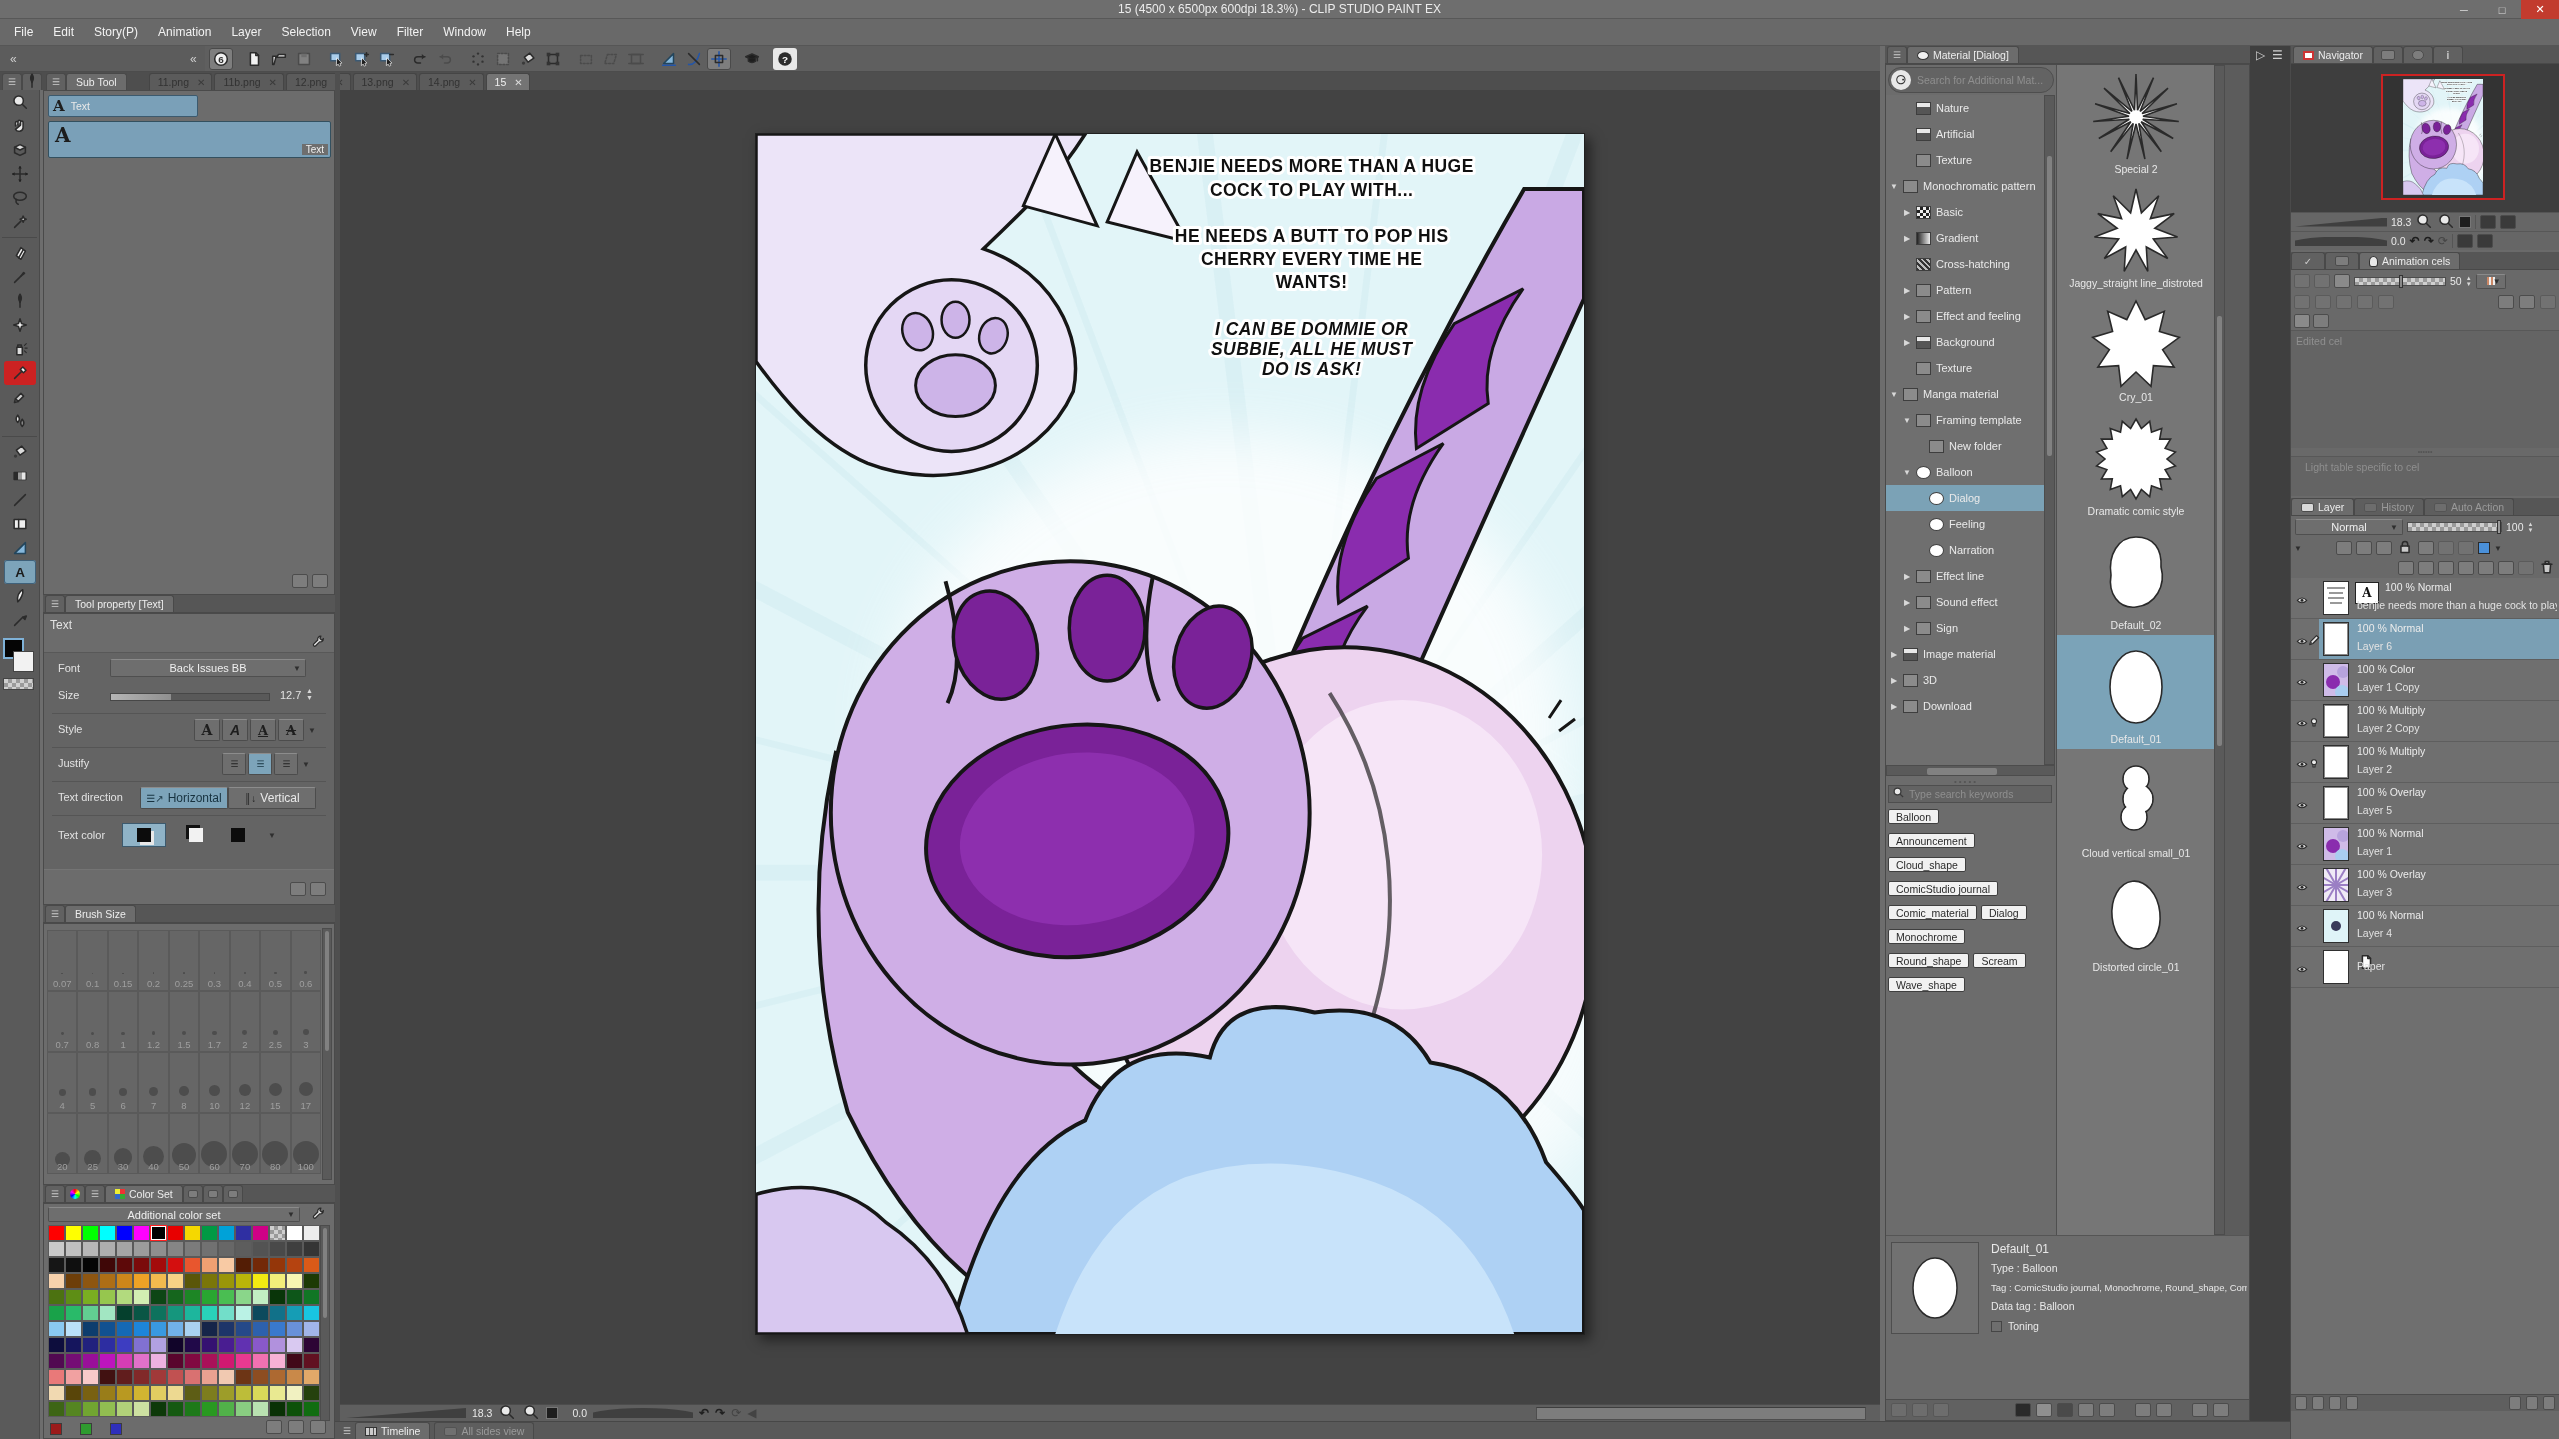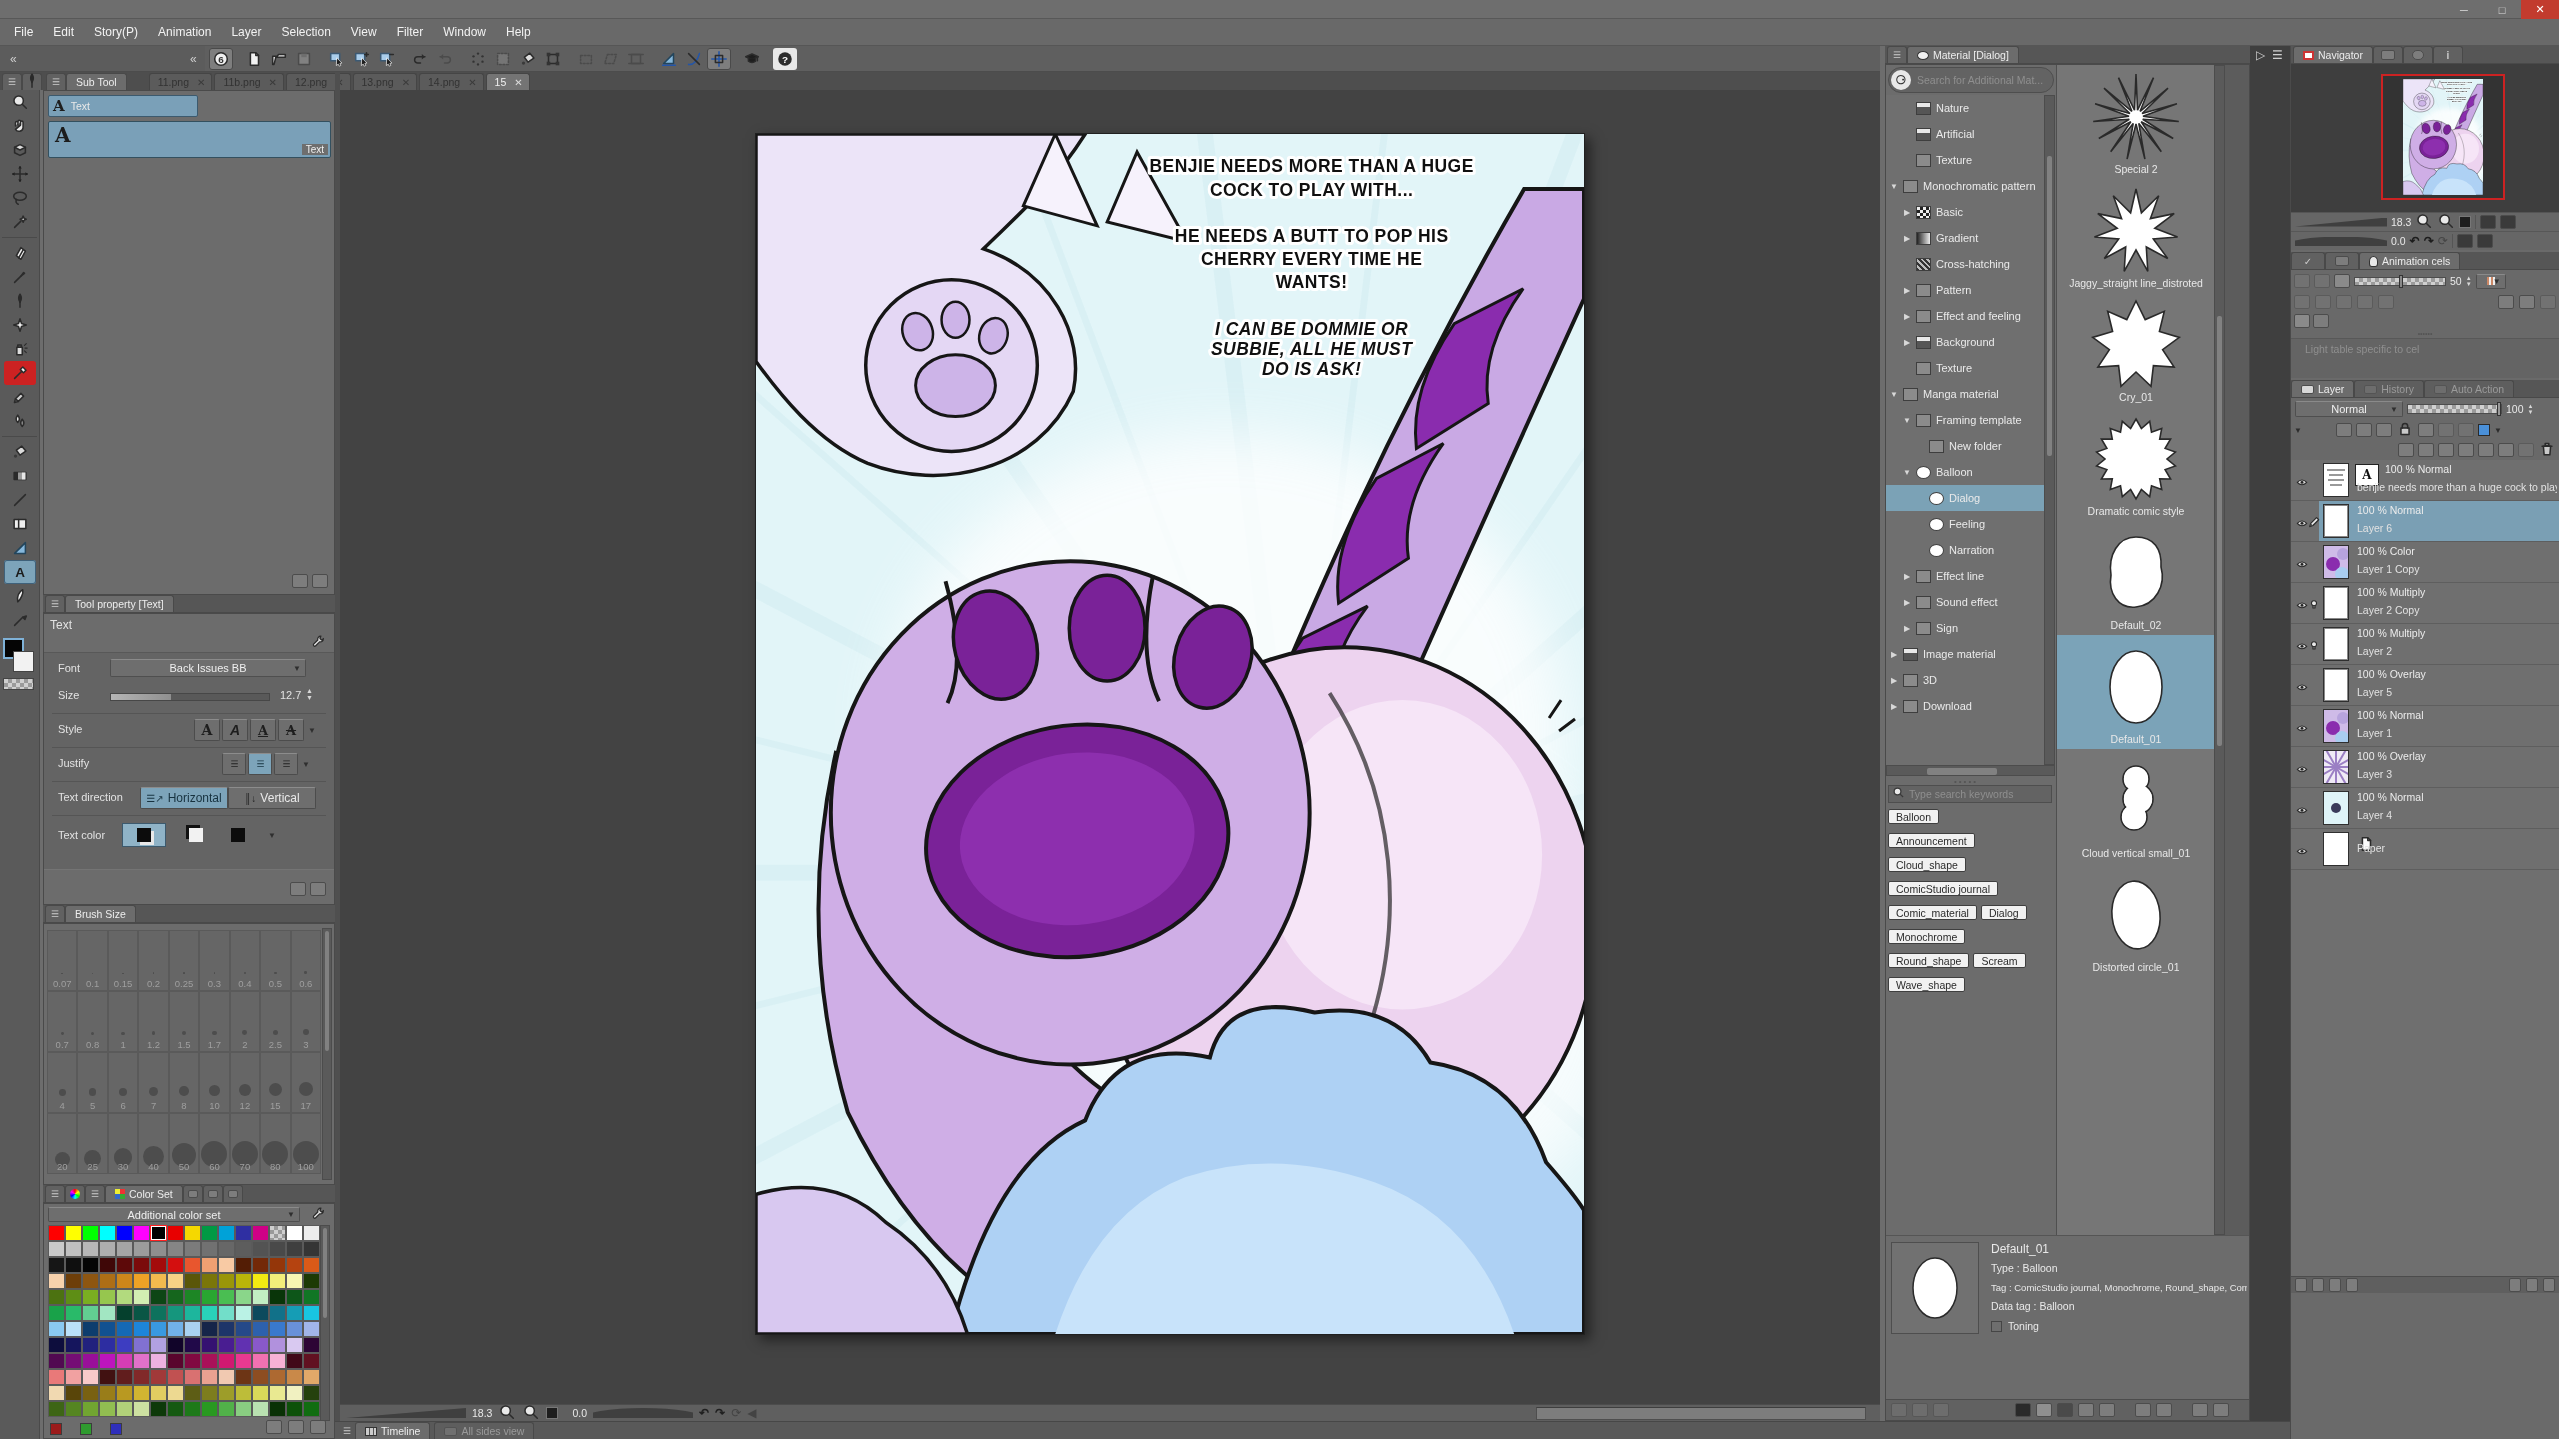--- a/index.html
+++ b/index.html
@@ -83,20 +83,21 @@
   .small{font-size:10.5px;}
   input.field{background:#7d7d7d;border:1px solid #4e4e4e;border-top-color:#3e3e3e;height:13px;font-size:10px;color:#eee;}
   .ghost{color:#8f8f8f;}
 </style>
 </head>
 <body>
 
 <div id="app">
 
   <div class="abs" id="titlebar">
+    <div id="title">15 (4500 x 6500px 600dpi 18.3%)  - CLIP STUDIO PAINT EX</div>
     <div class="winbtn" style="right:76px">─</div>
     <div class="winbtn" style="right:38px">□</div>
     <div class="winbtn" id="btn-close" style="right:0">✕</div>
   </div>
 
   <div class="abs" id="menubar">
       <div class="menu-item">File</div>
       <div class="menu-item">Edit</div>
       <div class="menu-item">Story(P)</div>
       <div class="menu-item">Animation</div>
@@ -1570,20 +1571,23 @@
       <span class="gicon dim"></span>
       <span style="flex:1"></span>
       <span class="gicon"></span>
       <span class="gicon"></span>
       <span class="gicon dim"></span>
     </div>
     <div class="row" style="height:18px;background:#696969;gap:3px;padding:0 3px">
       <span class="gicon" style="background:#8a8a8a"></span>
       <span class="gicon"></span>
     </div>
+    <div style="height:118px;background:#646464;border-top:1px solid #585858;padding:3px 5px">
+      <span class="small ghost">Edited cel</span>
+    </div>
     <div style="height:8px;background:#696969;text-align:center;color:#555;font-size:7px;line-height:7px">••••••</div>
     <div style="height:40px;background:#646464;border-top:1px solid #585858;padding:3px 14px">
       <span class="small ghost">Light table specific to cel</span>
     </div>
 
     <div class="tabbar" id="layertabs" style="height:18px;margin-top:2px">
         <div class="ptab">
           <span class="gicon" style="width: 13px; height: 9px; background: rgb(216, 216, 216);"></span>
           <span>Layer</span>
         </div>

